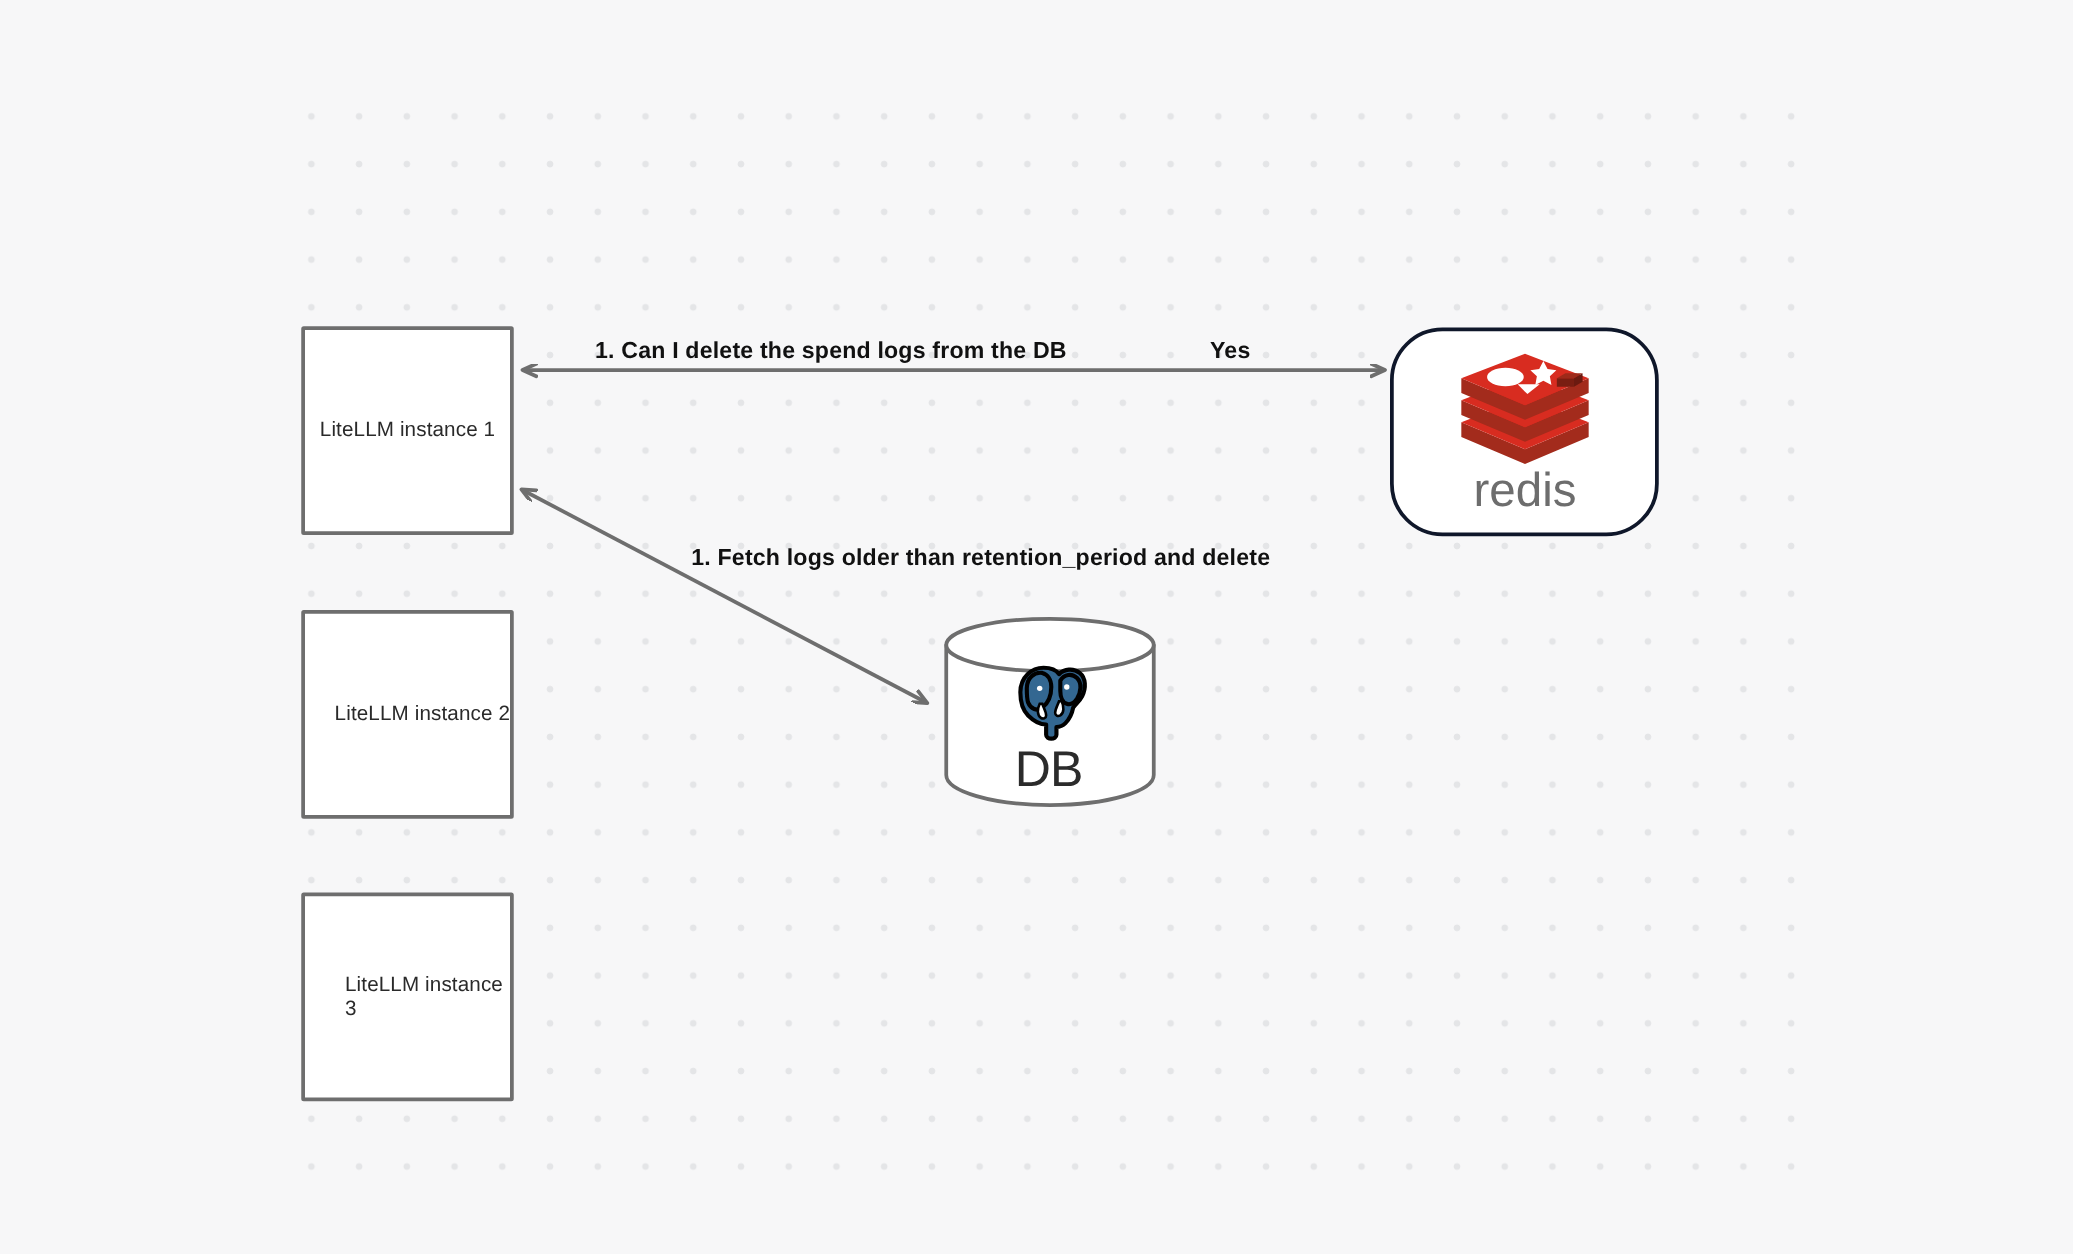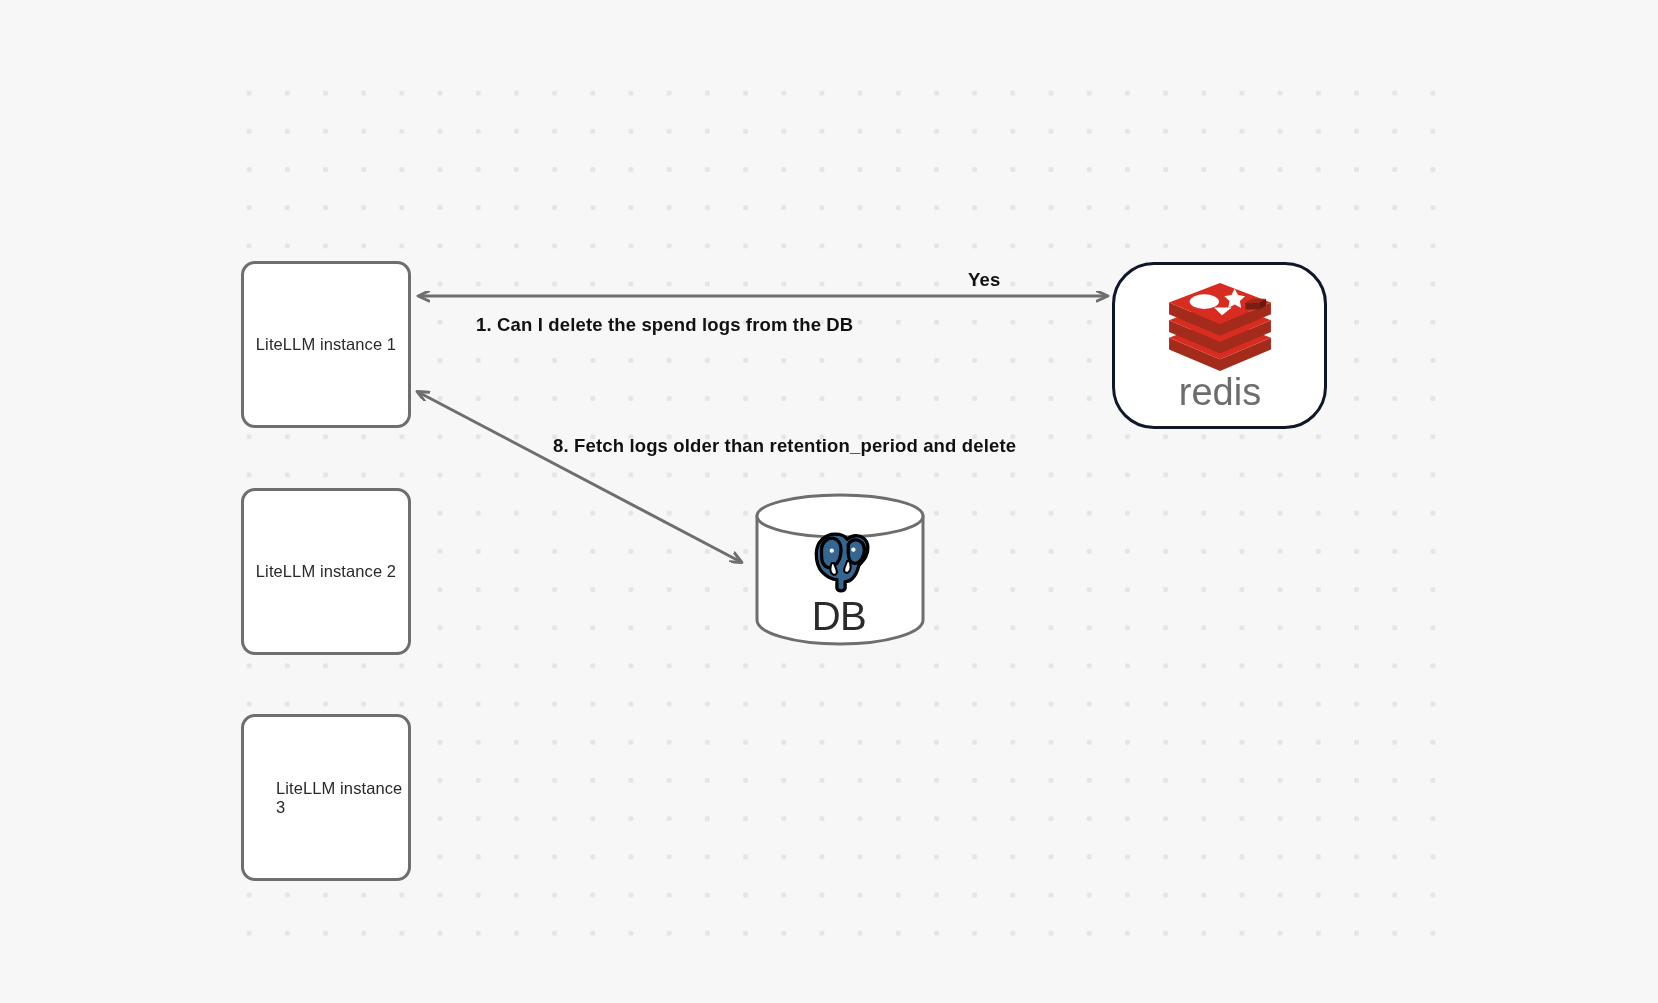--- a/index.html
+++ b/index.html
@@ -24,34 +24,34 @@
     height: 874px;
     background-image: radial-gradient(circle, #e4e5e7 2.6px, rgba(0,0,0,0) 2.9px);
     background-size: 38.2px 38.2px;
     background-position: 8px 8px;
     pointer-events: none;
   }
   .node-box {
     position: absolute;
     background: #ffffff;
     border: 3px solid #6e6e6e;
-    border-radius: 14px;
+    border-radius: 2px;
     box-sizing: border-box;
     display: flex;
     align-items: center;
     justify-content: center;
   }
   .node-label {
     font-size: 16.5px;
     color: #2a2a2a;
     letter-spacing: 0.1px;
     font-family: "Liberation Sans", sans-serif;
   }
   #litellm-1 { left: 241px; top: 261px; width: 170px; height: 167px; }
-  #litellm-2 { left: 241px; top: 488px; width: 170px; height: 167px; }
+  #litellm-2 { left: 241px; top: 488px; width: 170px; height: 167px; justify-content: flex-end; }
   #litellm-3 { left: 241px; top: 714px; width: 170px; height: 167px; padding-left: 32px; }
 
   
   #redis-node {
     position: absolute;
     left: 1112px;
     top: 262px;
     width: 215px;
     height: 167px;
     background: #ffffff;
@@ -100,21 +100,21 @@
 
   .edge-label {
     position: absolute;
     font-size: 18.5px;
     font-weight: bold;
     color: #111111;
     white-space: nowrap;
     font-family: "Liberation Sans", sans-serif;
     letter-spacing: 0.15px;
   }
-  #label-1 { left: 476px; top: 269px; margin-top: 45px; }
+  #label-1 { left: 476px; top: 269px; }
   #label-yes { left: 968px; top: 269px; }
   #label-2 { left: 553px; top: 435px; }
 
   svg.edges {
     position: absolute;
     left: 0; top: 0;
     width: 1658px;
     height: 1003px;
     pointer-events: none;
   }
@@ -211,15 +211,15 @@
           <circle cx="24" cy="22" r="2.1"></circle>
           <circle cx="45" cy="21" r="2.1"></circle>
         </g>
       </svg>
       <span id="db-text">DB</span>
     </div>
   </div>
 
   <div class="edge-label" id="label-1">1.  Can I delete the spend logs from the DB</div>
   <div class="edge-label" id="label-yes">Yes</div>
-  <div class="edge-label" id="label-2">8.  Fetch logs older than retention_period and delete</div>
+  <div class="edge-label" id="label-2">1.  Fetch logs older than retention_period and delete</div>
 
 </div>
 
 </body></html>

